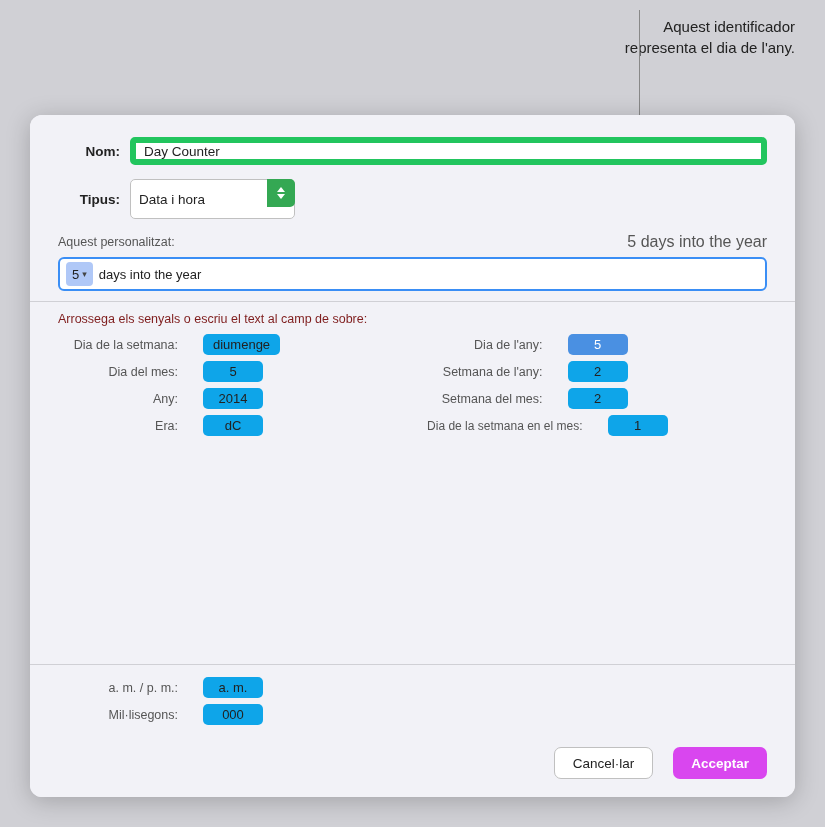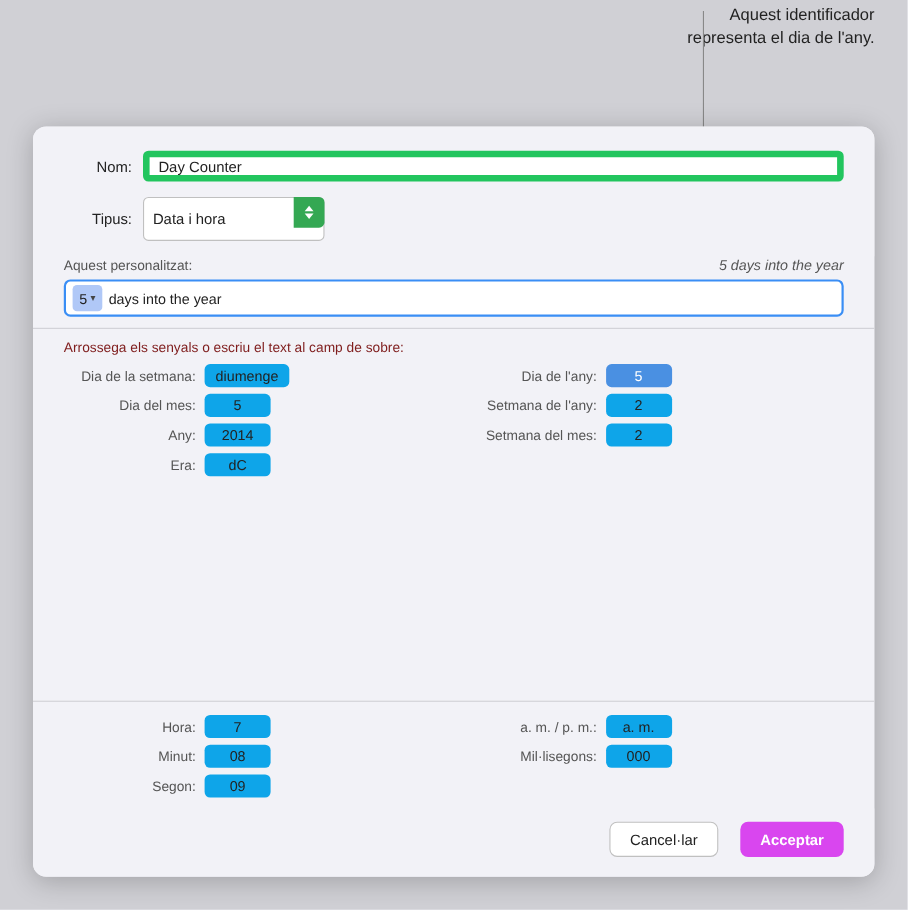--- a/index.html
+++ b/index.html
@@ -8,21 +8,21 @@
       background: #d0d0d5;
       width: 825px;
       height: 827px;
       position: relative;
       overflow: hidden;
     }
 
     
     .tooltip-area {
       position: absolute;
-      top: 3px;
+      top: 16px;
       right: 30px;
       text-align: right;
       font-size: 15px;
       color: #222;
       line-height: 1.4;
     }
     .tooltip-line {
       display: block;
     }
 
@@ -58,21 +58,21 @@
     }
 
     
     .form-row {
       display: flex;
       align-items: center;
       margin-bottom: 14px;
     }
     .form-label {
       font-size: 13.5px;
-      font-weight: 400;
+      font-weight: 700;
       color: #222;
       min-width: 62px;
       text-align: right;
       margin-right: 10px;
     }
     .form-input {
       flex: 1;
       height: 28px;
       border: 6px solid #22c55e;
       border-radius: 5px;
@@ -137,23 +137,22 @@
       display: flex;
       justify-content: space-between;
       align-items: center;
       margin-bottom: 6px;
     }
     .format-label-text {
       font-size: 12.5px;
       color: #555;
     }
     .format-preview-text {
-      font-size: 13px;
+      font-size: 16px;
       color: #555;
-      font-style: italic;
     }
 
     
     .format-input-bar {
       display: flex;
       align-items: center;
       border: 2px solid #3a8ef5;
       border-radius: 6px;
       background: #fff;
       height: 34px;
@@ -206,21 +205,21 @@
     }
 
     .token-grid {
       display: grid;
       grid-template-columns: 1fr 1fr;
       gap: 6px 20px;
     }
     .token-row {
       display: flex;
       align-items: center;
-      gap: 8px;
+      gap: 25px;
     }
     .token-row-label {
       font-size: 12.5px;
       color: #555;
       text-align: right;
       min-width: 120px;
     }
     .token-chip {
       display: inline-flex;
       align-items: center;
@@ -371,42 +370,32 @@
           <span class="token-chip highlighted">5</span>
         </div>
         <div class="token-row" style="margin-top:6px">
           <span class="token-row-label">Setmana de l'any:</span>
           <span class="token-chip">2</span>
         </div>
         <div class="token-row" style="margin-top:6px">
           <span class="token-row-label">Setmana del mes:</span>
           <span class="token-chip">2</span>
         </div>
+        <div class="token-row" style="margin-top:6px">
+          <span class="token-row-label" style="min-width:160px;font-size:12px">Dia de la setmana en el mes:</span>
+          <span class="token-chip">1</span>
+        </div>
       </div>
 
     </div>
   </div>
 
   <div class="time-section">
     <div class="time-grid">
 
-      <div>
-        <div class="token-row">
-          <span class="token-row-label">Hora:</span>
-          <span class="token-chip">7</span>
-        </div>
-        <div class="token-row" style="margin-top:6px">
-          <span class="token-row-label">Minut:</span>
-          <span class="token-chip">08</span>
-        </div>
-        <div class="token-row" style="margin-top:6px">
-          <span class="token-row-label">Segon:</span>
-          <span class="token-chip">09</span>
-        </div>
-      </div>
 
       <div>
         <div class="token-row">
           <span class="token-row-label">a. m. / p. m.:</span>
           <span class="token-chip">a. m.</span>
         </div>
         <div class="token-row" style="margin-top:6px">
           <span class="token-row-label">Mil·lisegons:</span>
           <span class="token-chip">000</span>
         </div>

